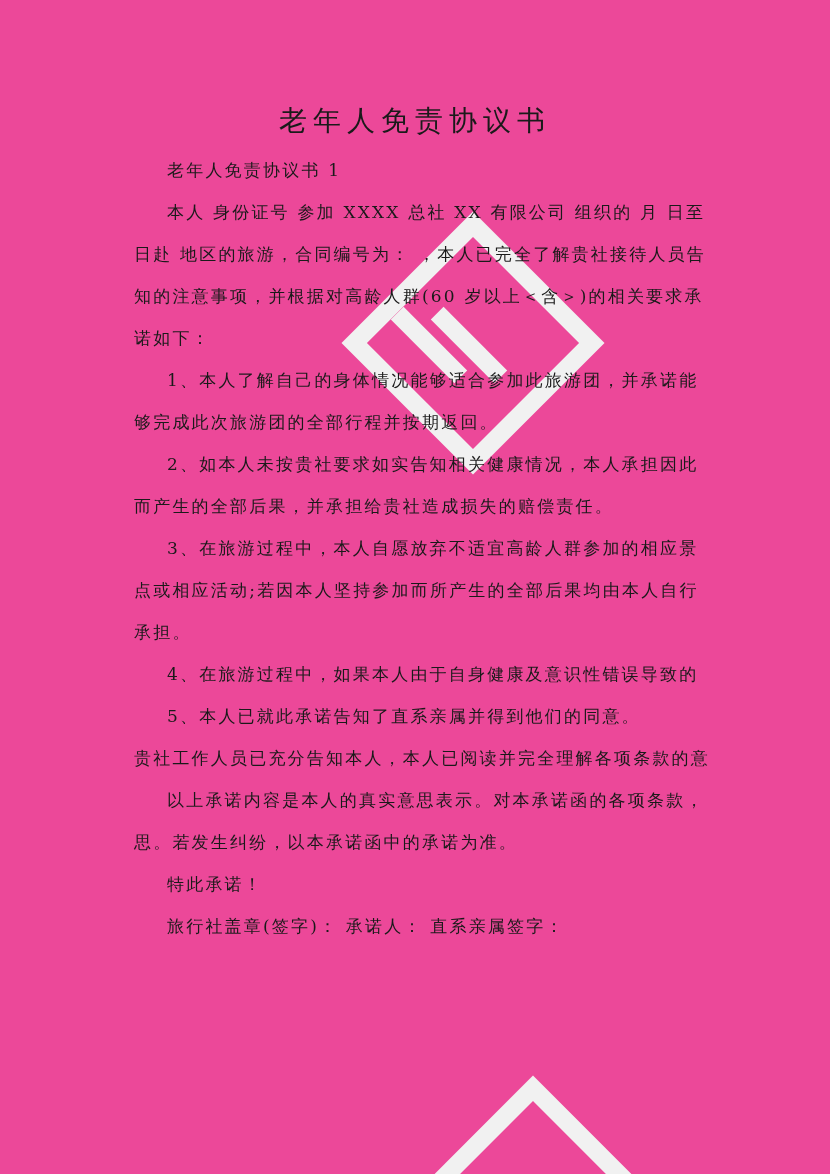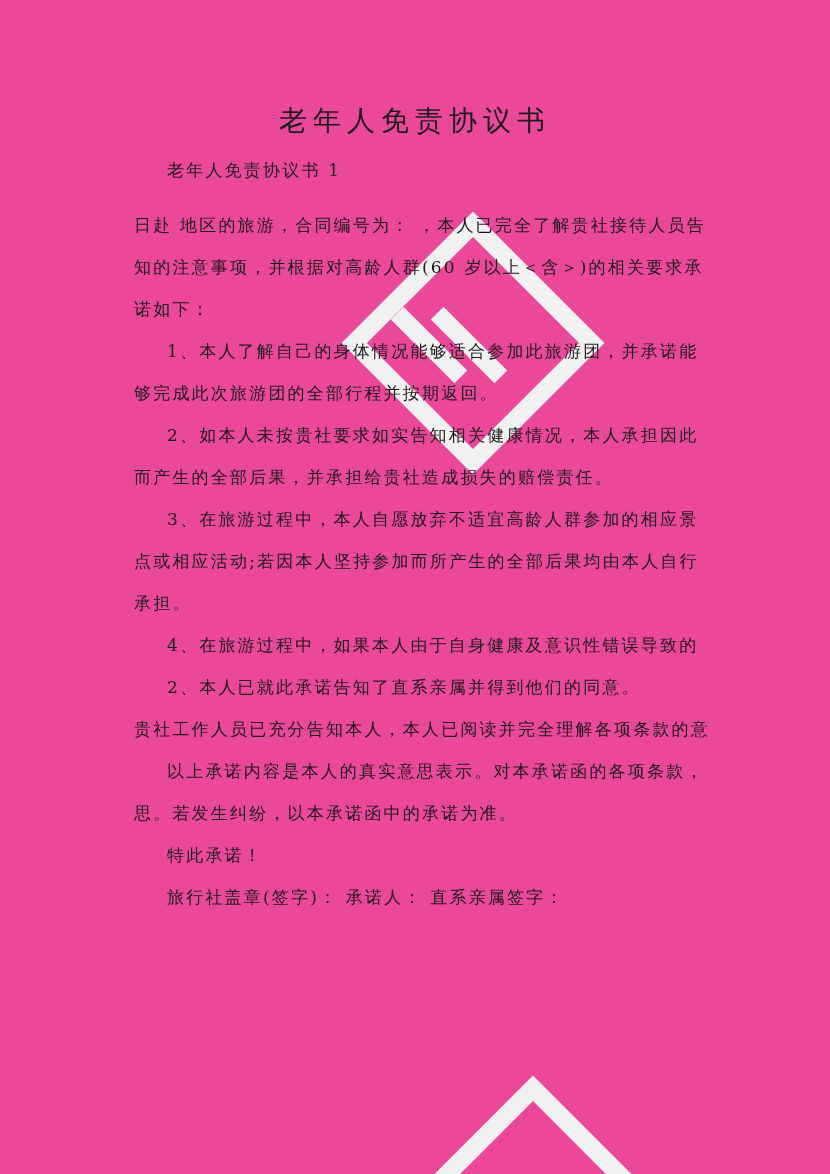--- a/index.html
+++ b/index.html
@@ -56,38 +56,39 @@
       font-size: 17px;
       line-height: 32px;
       letter-spacing: 2.2px;
     }
     .line {
       height: 32px;
       white-space: nowrap;
       margin-bottom: 10px;
     }
     .indent { padding-left: 33px; }
-    .subtitle { margin-bottom: 23px; }
+    .subtitle { margin-bottom: 10px; }
   </style>
 </head>
 <body>
 
 <div class="page">
 
   <div class="watermark wm1"></div>
   <div class="wm-stroke" style="left:420px;top:300px;width:18px;height:90px;"></div>
   <div class="wm-stroke" style="left:460px;top:300px;width:18px;height:90px;"></div>
   <div class="watermark wm2"></div>
 
   <h1 class="title">老年人免责协议书</h1>
 
   <div class="content">
     <div class="line indent subtitle" style="padding-left:33px;">老年人免责协议书 1</div>
 
     <div>
+      <div class="line indent">本人 身份证号 参加 XXXX 总社 XX 有限公司 组织的 月 日至</div>
       <div class="line">日赴 地区的旅游，合同编号为： ，本人已完全了解贵社接待人员告</div>
       <div class="line">知的注意事项，并根据对高龄人群(60 岁以上＜含＞)的相关要求承</div>
       <div class="line">诺如下：</div>
     </div>
 
     <div>
       <div class="line indent">1、本人了解自己的身体情况能够适合参加此旅游团，并承诺能</div>
       <div class="line">够完成此次旅游团的全部行程并按期返回。</div>
     </div>
 
@@ -100,21 +101,21 @@
       <div class="line indent">3、在旅游过程中，本人自愿放弃不适宜高龄人群参加的相应景</div>
       <div class="line">点或相应活动;若因本人坚持参加而所产生的全部后果均由本人自行</div>
       <div class="line">承担。</div>
     </div>
 
     <div>
       <div class="line indent">4、在旅游过程中，如果本人由于自身健康及意识性错误导致的</div>
     </div>
 
     <div>
-      <div class="line indent">2、本人已就此承诺告知了直系亲属并得到他们的同意。</div>
+      <div class="line indent">5、本人已就此承诺告知了直系亲属并得到他们的同意。</div>
     </div>
 
     <div>
       <div class="line">贵社工作人员已充分告知本人，本人已阅读并完全理解各项条款的意</div>
       <div class="line indent">以上承诺内容是本人的真实意思表示。对本承诺函的各项条款，</div>
       <div class="line">思。若发生纠纷，以本承诺函中的承诺为准。</div>
     </div>
 
     <div>
       <div class="line indent">特此承诺！</div>

